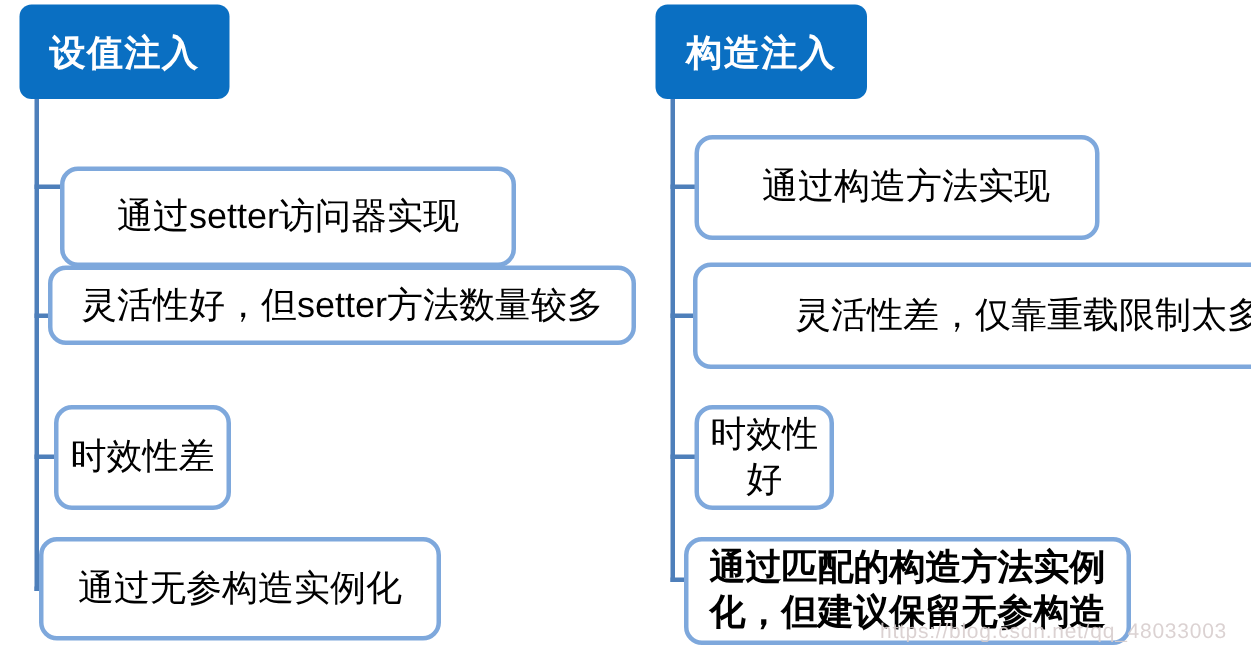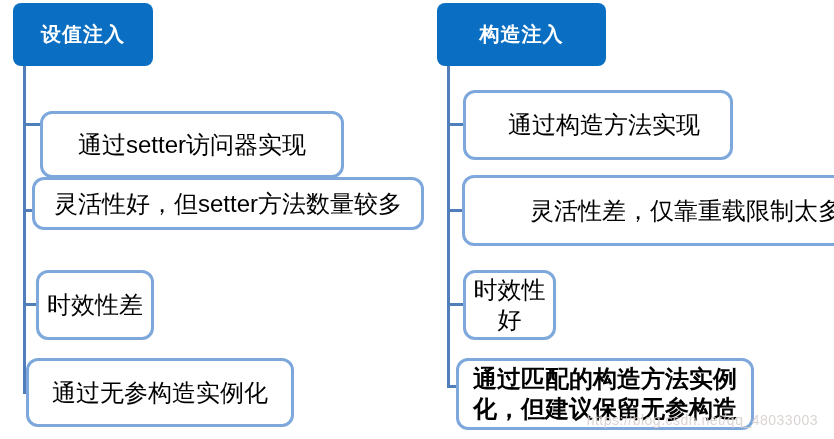--- a/index.html
+++ b/index.html
@@ -20,26 +20,26 @@
     background:var(--bg);
     overflow:hidden;
   }
   
   .topic{
     position:absolute;
     background:var(--header-bg);
     color:var(--header-text);
     border-radius:8px;
     display:flex;align-items:center;justify-content:center;
-    font-size:20px;font-weight:bold;
+    font-size:24px;font-weight:bold;
     letter-spacing:1px;
     z-index:3;
   }
   .topic.left{left:13px;top:3px;width:140px;height:63px;}
-  .topic.right{left:437px;top:3px;width:169px;height:63px;}
+  .topic.right{left:437px;top:3px;width:141px;height:63px;}
   
   .vline{
     position:absolute;
     width:3px;
     background:var(--connector);
     z-index:1;
   }
   .vline.left{left:23px;top:64px;height:330px;}
   .vline.right{left:447px;top:64px;height:324px;}
   .hline{

